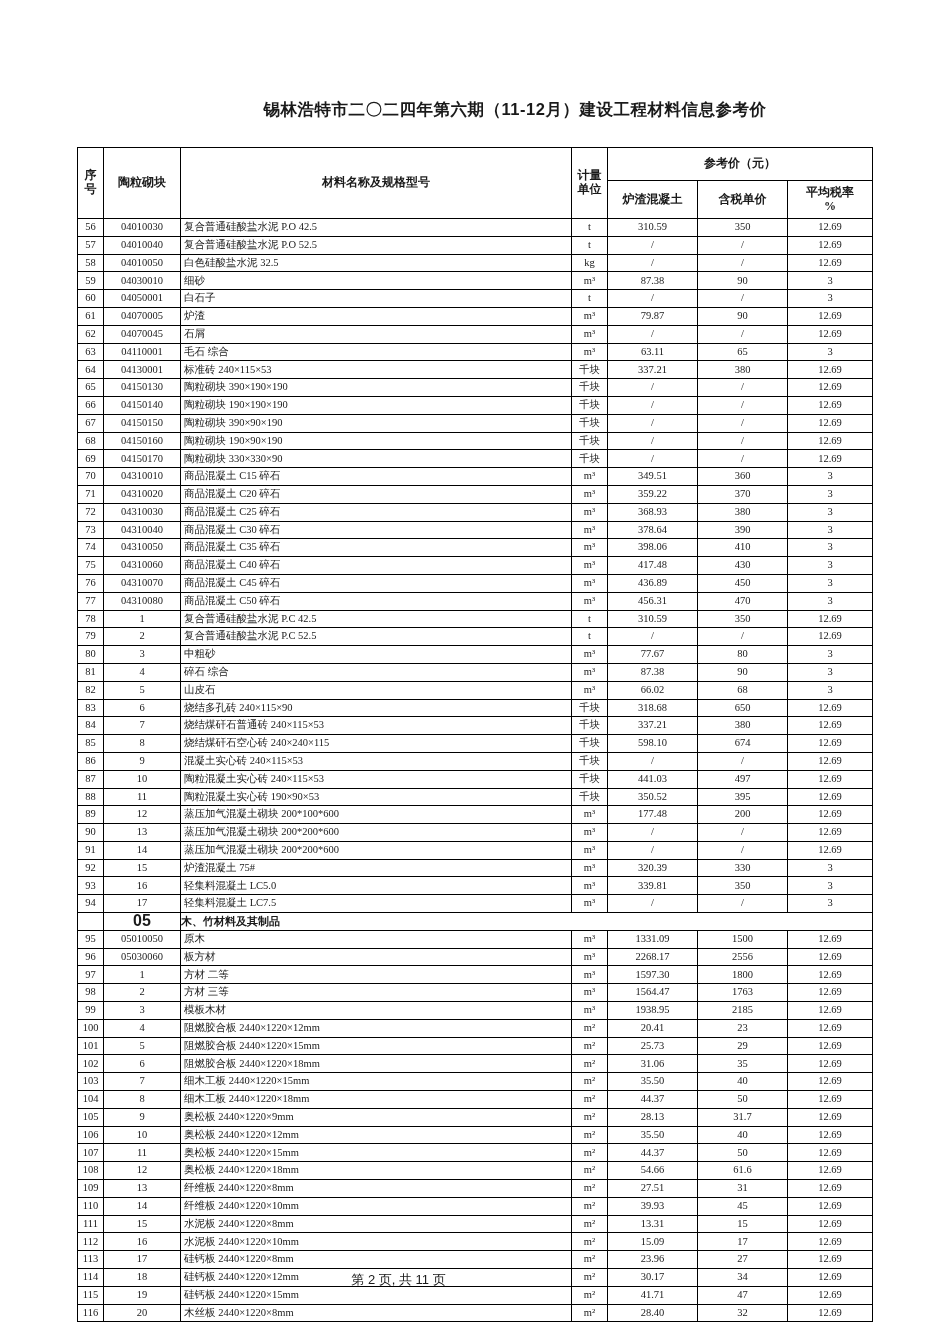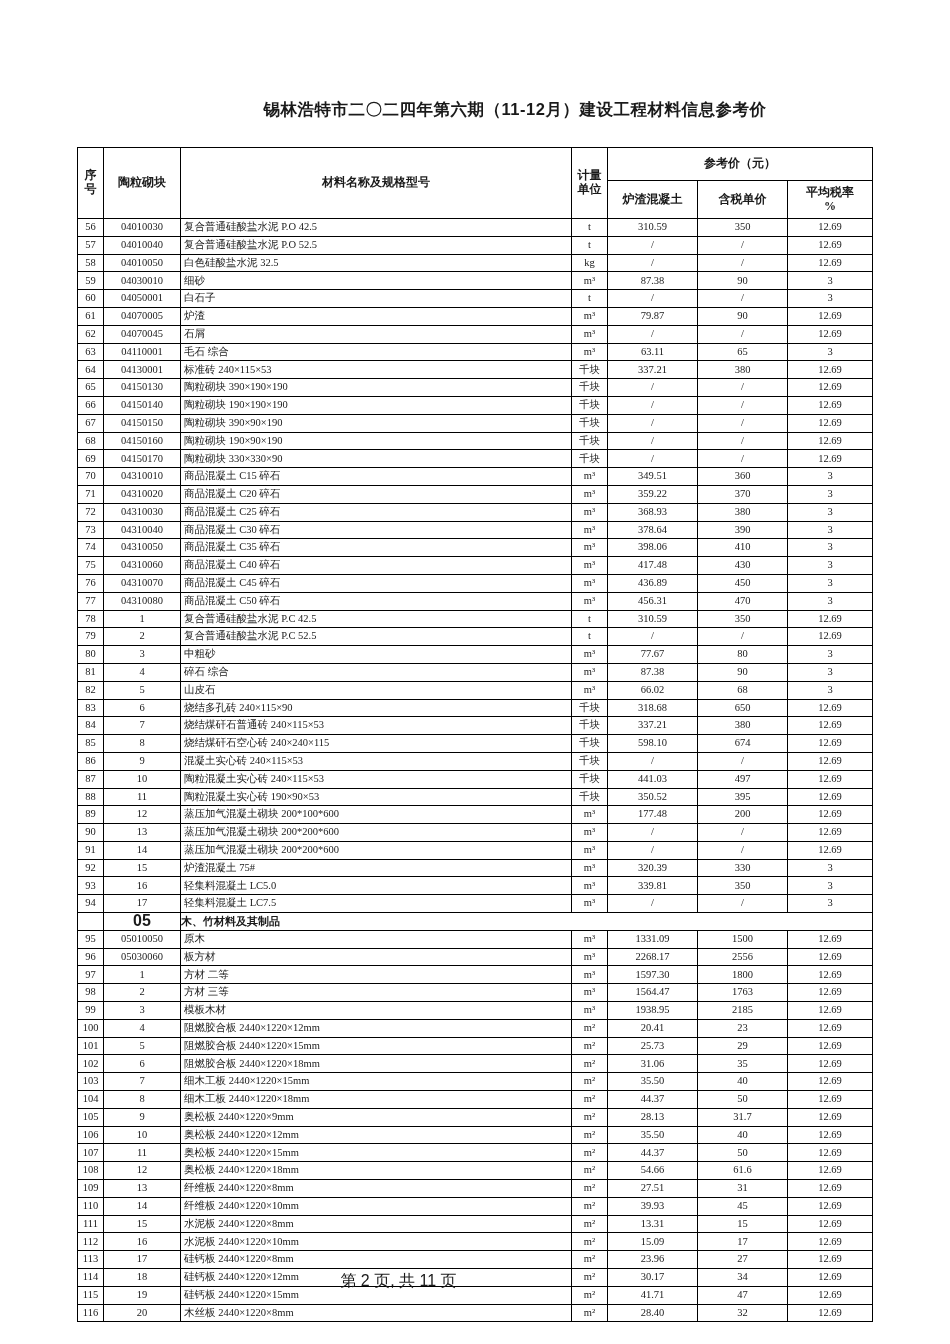--- a/index.html
+++ b/index.html
@@ -70,21 +70,21 @@
   .price-table td.sec-name{
     font-weight:bold;
     font-size:11px;
     text-align:left;
     font-family:"Liberation Sans","DejaVu Sans",sans-serif;
   }
   .page-footer{
     position:absolute;
     top:1271px;left:0;width:797px;
     text-align:center;
-    font-size:16px;
+    font-size:13px;
     font-family:"Liberation Sans","DejaVu Sans",sans-serif;
   }
 </style>
 </head>
 <body>
 
 <div class="page">
 
   <div class="doc-title">锡林浩特市二〇二四年第六期（11-12月）建设工程材料信息参考价</div>
 

